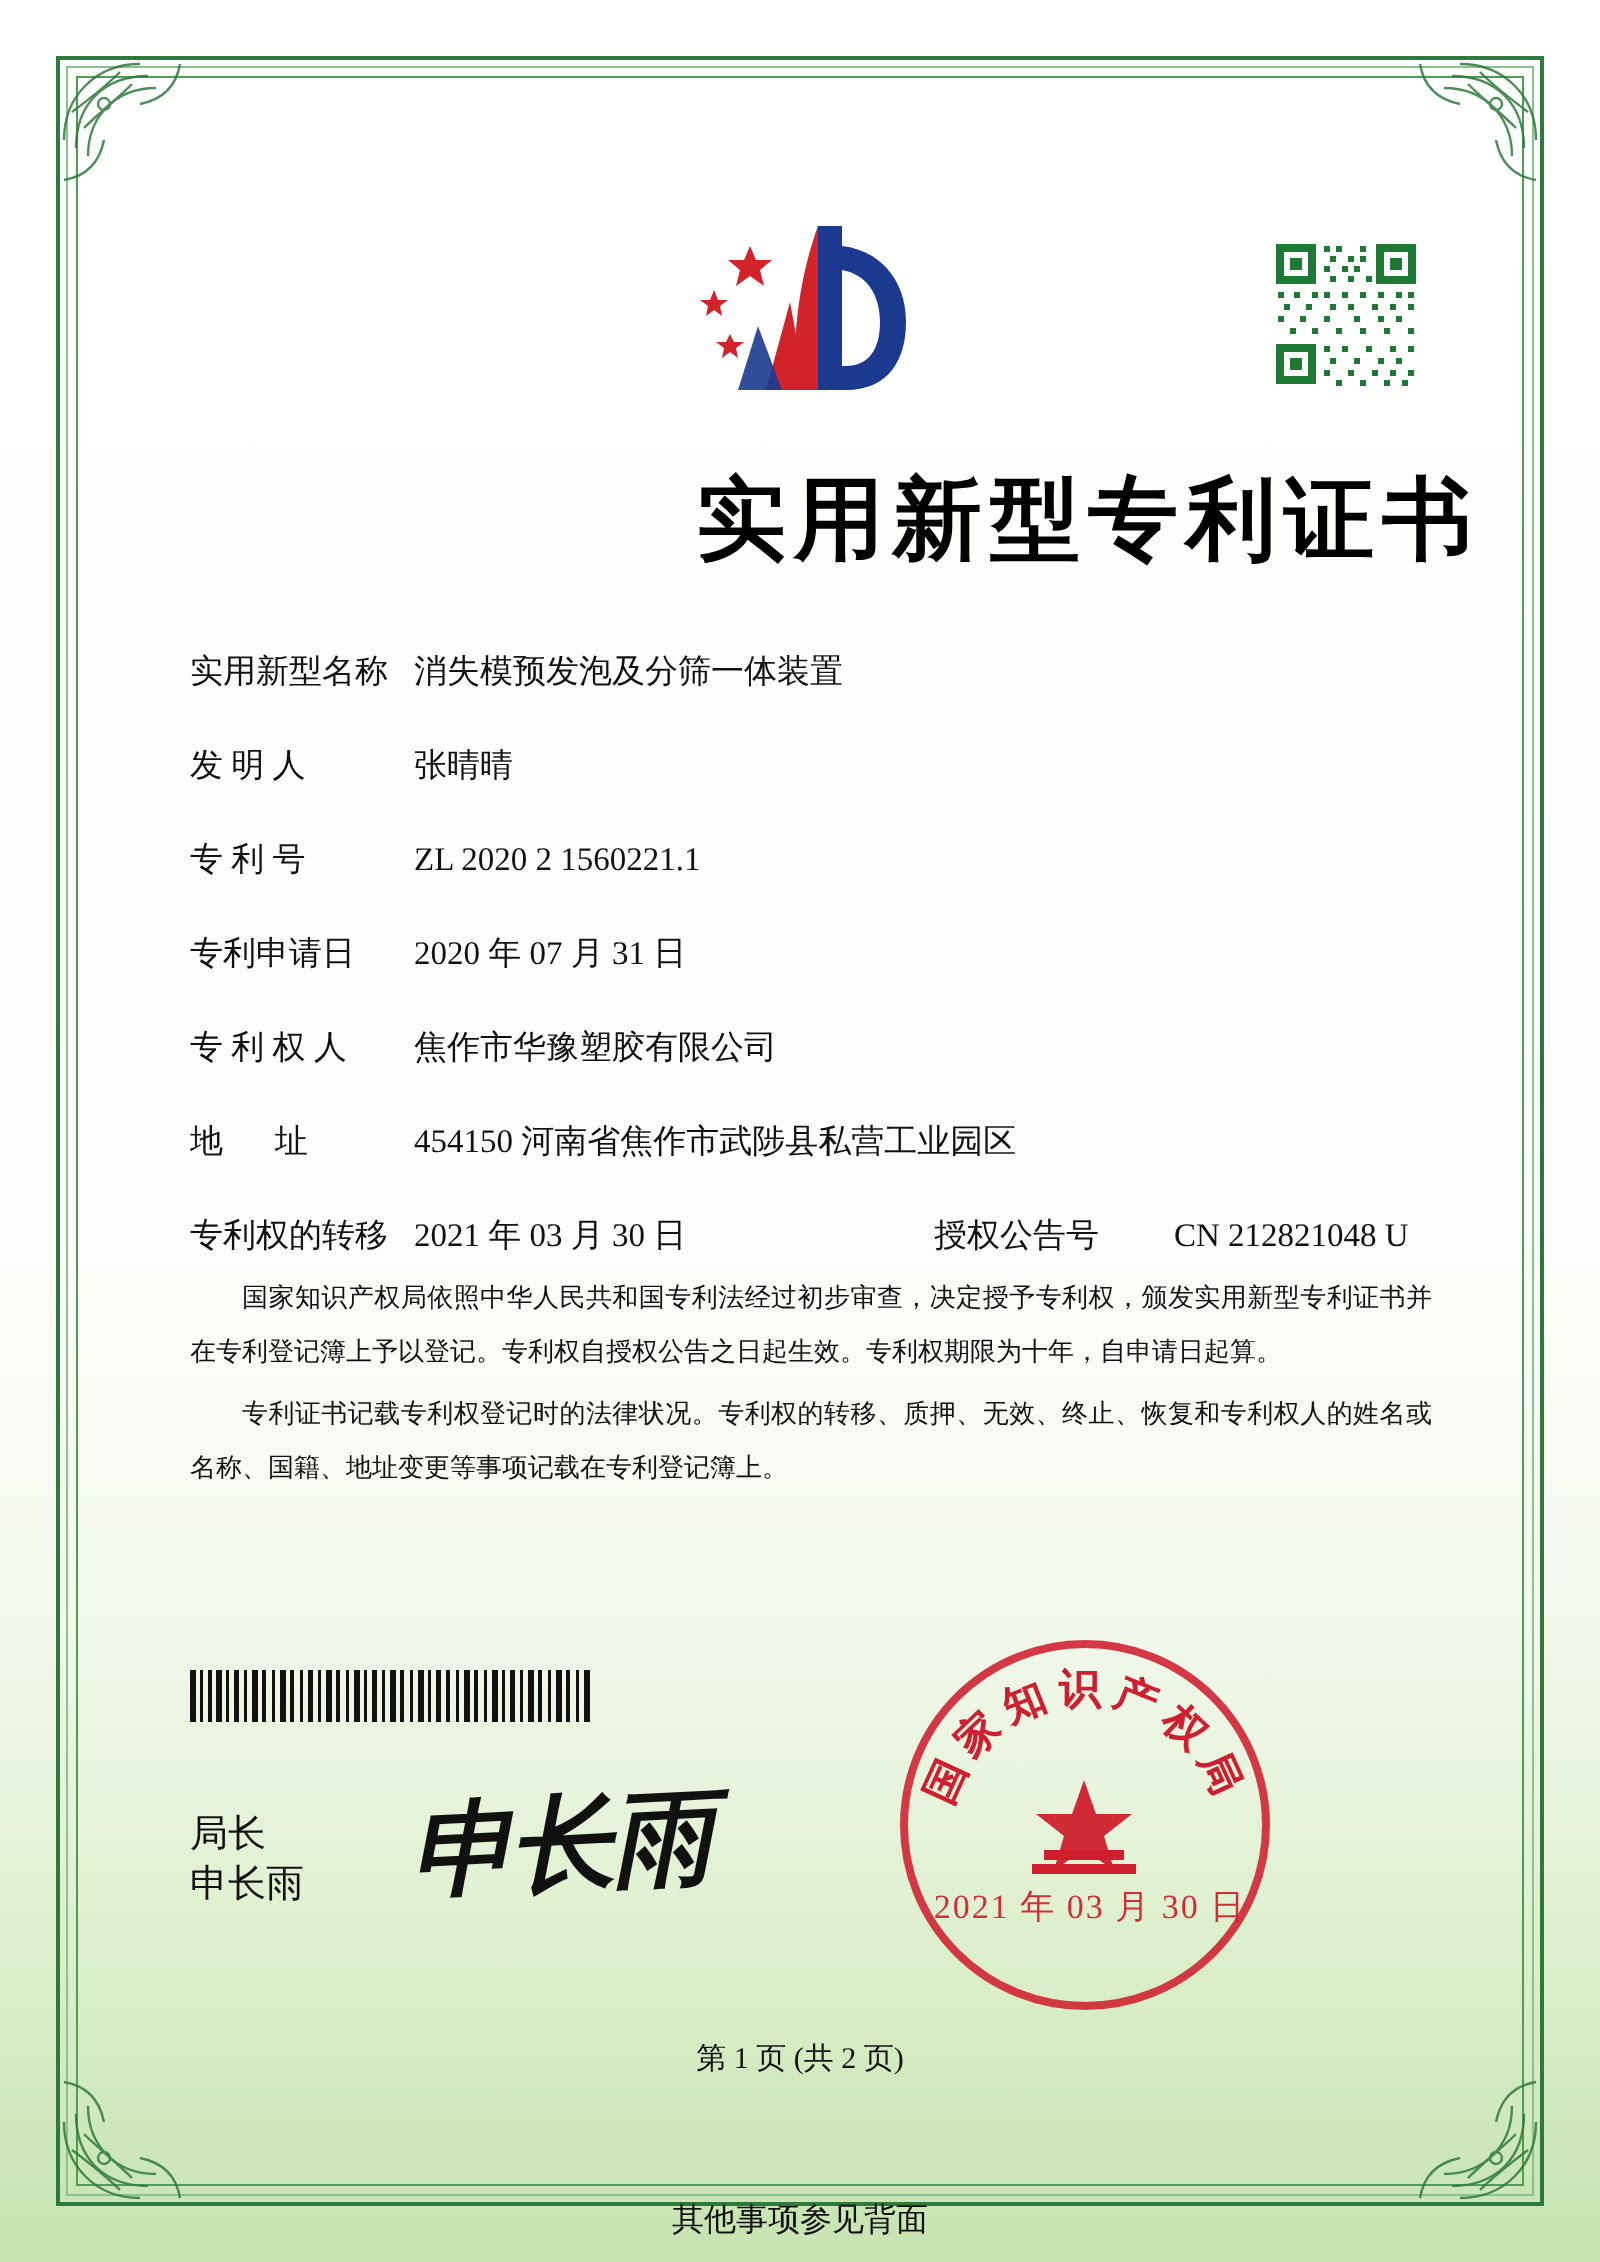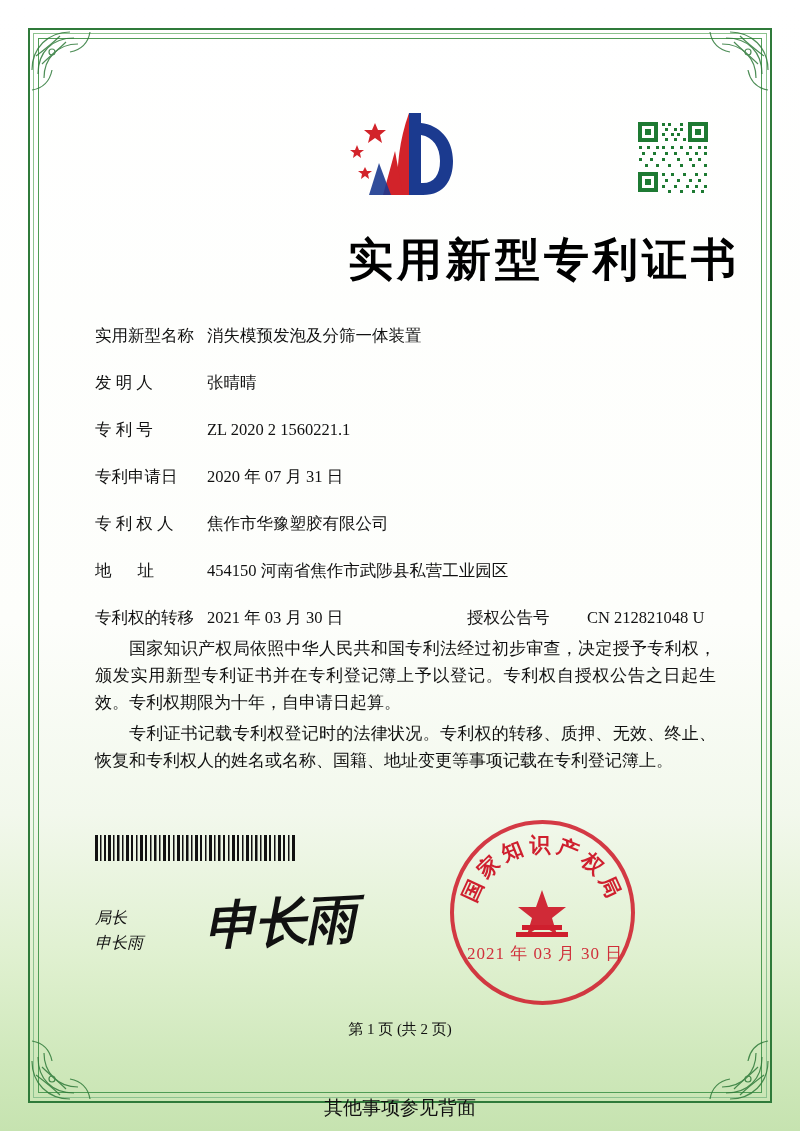--- a/index.html
+++ b/index.html
@@ -76,35 +76,35 @@
   }
   .lbl.sp{letter-spacing:8px;font-family:Liberation Mono, monospace;}
   .val{flex:1;}
   .row.pair .lbl{width:112px;flex:0 0 112px;}
   .row.pair .val{flex:0 0 260px;}
   .lbl2{flex:0 0 120px;white-space:nowrap;}
   .val2{flex:1;}
 
   .para{
     position:absolute;left:35px;right:24px;top:575px;
-    font-size:17px;line-height:27px;color:#111;
+    font-size:13px;line-height:27px;color:#111;
     text-align:justify;
     font-family:"Liberation Serif",serif;
   }
   .para p{margin:0 0 4px 0;text-indent:2em;}
 
   .barcode{
     position:absolute;left:35px;top:775px;
     width:200px;height:26px;
   }
   .barcode svg{display:block;}
 
   .sign-block{
     position:absolute;left:35px;top:845px;
-    font-size:16px;line-height:25px;color:#111;font-style:italic;
+    font-size:19px;line-height:25px;color:#111;
   }
   .signature{
     position:absolute;left:145px;top:828px;
     font-size:52px;color:#111;
     font-family:"Liberation Serif",serif;
     font-style:italic;font-weight:bold;
     letter-spacing:-2px;
     transform:rotate(-3deg);
   }
 
@@ -125,21 +125,21 @@
     font-family:"Liberation Serif",serif;
     opacity:.92;
   }
 
   .pagenum{
     position:absolute;left:0;right:0;top:960px;
     text-align:center;font-size:15px;color:#111;
   }
   .footnote{
     position:absolute;left:0;right:0;bottom:10px;
-    text-align:center;font-size:19px;color:#111;
+    text-align:center;font-size:16px;color:#111;
   }
 </style>
 </head>
 <body>
 
 <div class="page">
 
   <div class="border-outer"></div>
   <div class="border-hair"></div>
   <div class="border-inner"></div>

